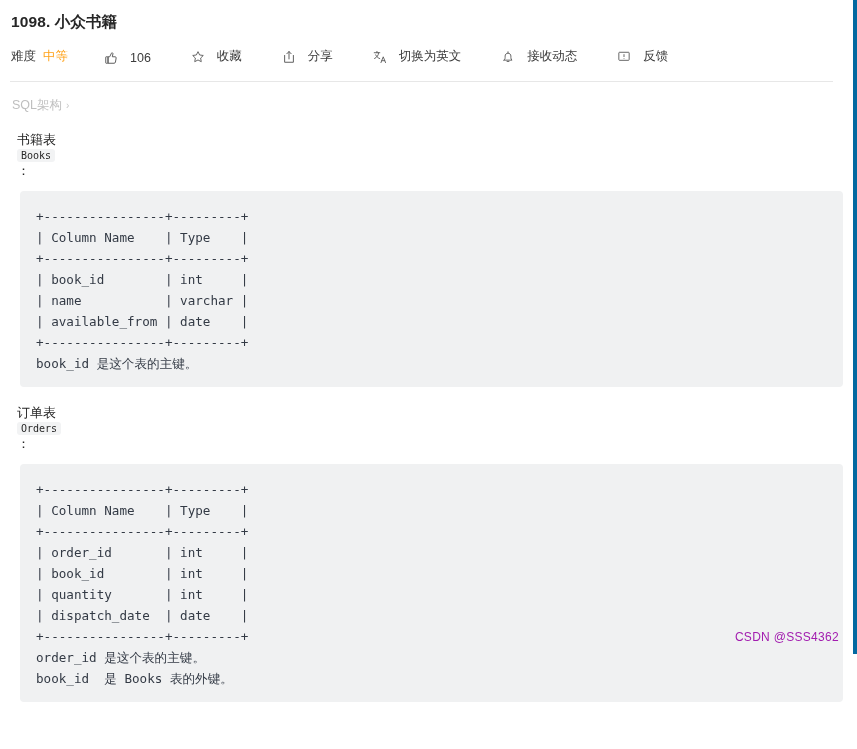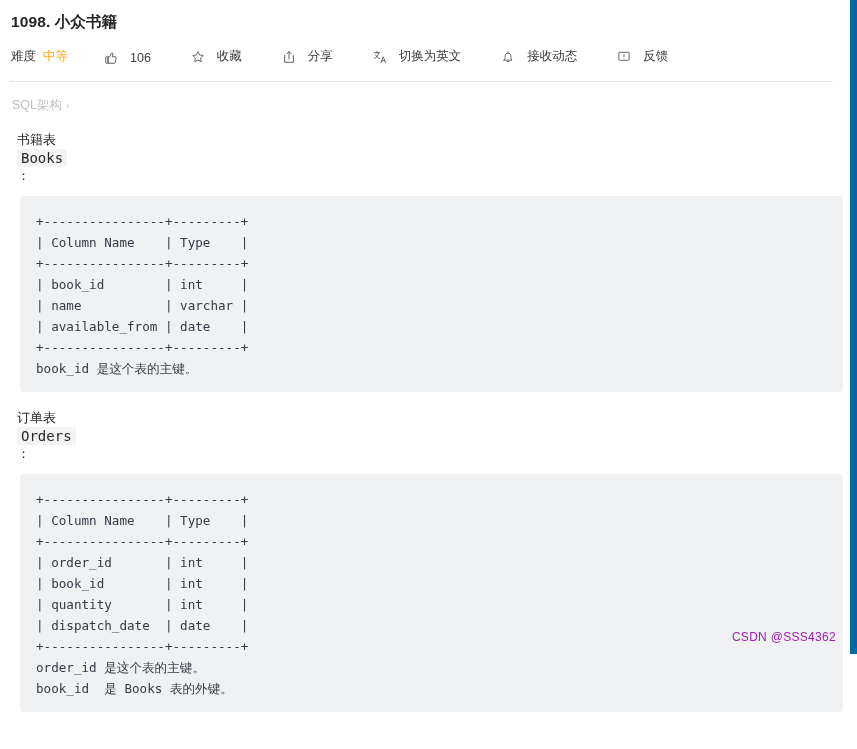--- a/index.html
+++ b/index.html
@@ -15,21 +15,21 @@
     color: #262626;
     overflow: hidden;
   }
 
   .page {
     position: absolute;
     left: 0; top: 0;
     width: 857px;
     height: 654px;
     box-sizing: border-box;
-    border-right: 7px solid #0369a1;
+    border-right: 4px solid #0369a1;
   }
 
   .inner {
     padding: 8px 24px 0 10px;
   }
 
   
   .title {
     font-size: 15.5px;
     font-weight: 700;
@@ -106,21 +106,21 @@
     margin: 17px 0 0 2px;
     font-size: 13px;
     color: #262626;
     display: flex;
     align-items: baseline;
     flex-direction: column;
   }
   .sect .zh { font-size: 13px; }
   .sect code {
     font-family: "DejaVu Sans Mono", "Liberation Mono", monospace;
-    font-size: 14px;
+    font-size: 10px;
     background: #f2f3f4;
     border-radius: 3px;
     padding: 1px 4px;
     margin: 0 2px 0 5px;
     color: #262626;
   }
   .sect .colon { font-size: 13px; }
 
   
   .codeblock {

